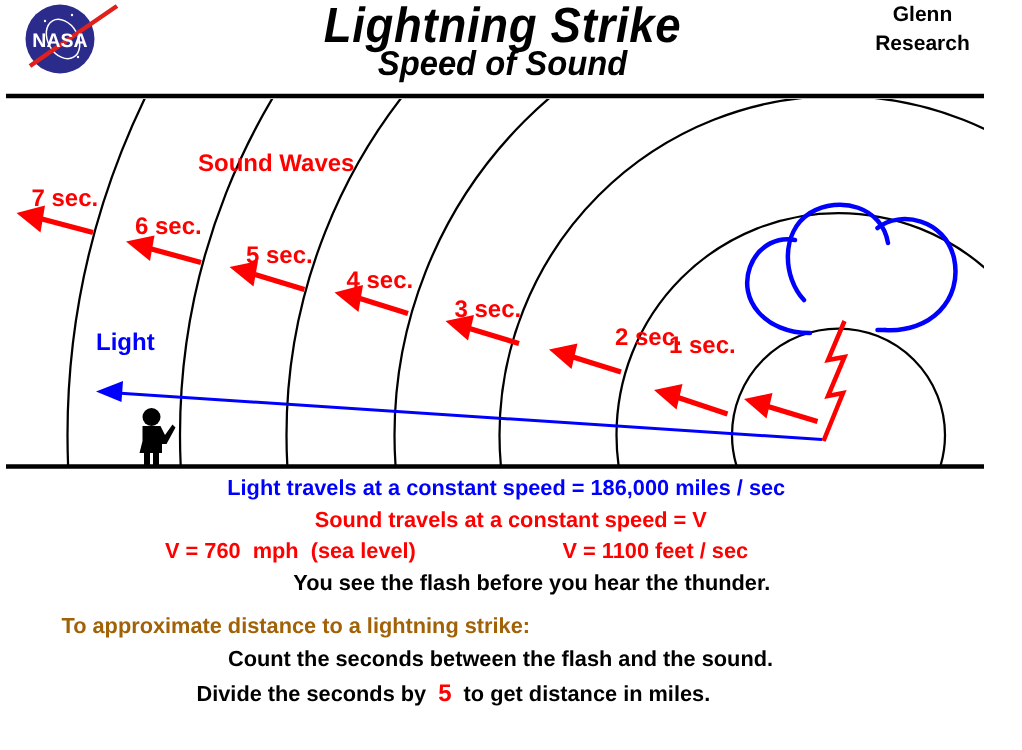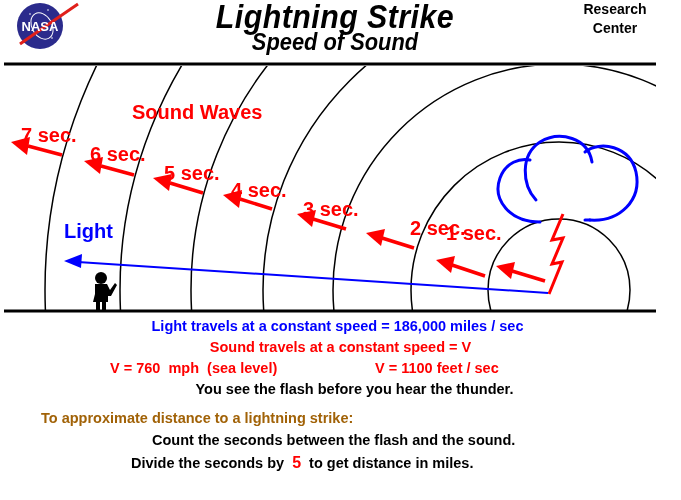--- a/index.html
+++ b/index.html
@@ -15,21 +15,21 @@
     left: 220px; top: 29px; width: 230px; text-align: center;
     font-weight: bold; font-style: italic; font-size: 23px; line-height: 26px; color: #000;
     transform: scaleX(0.95);
   }
   .center-label {
     left: 570px; top: 0px; width: 90px; text-align: center;
     font-weight: bold; font-size: 14px; line-height: 19px; color: #000;
   }
   .red { color: #ff0000; }
   .blue { color: #0000ff; text-align: right; }
-  .lbl { font-weight: bold; font-size: 20px; white-space: nowrap; }
+  .lbl { font-weight: bold; font-size: 16px; white-space: nowrap; }
   .info-line { left: 0; width: 681px; text-align: center; font-weight: bold; font-size: 14.5px; white-space: nowrap; }
   svg { position: absolute; left: 0; top: 0; }
 </style>
 </head>
 <body>
 
 <svg width="681" height="500" viewBox="0 0 681 500">
   <defs>
     <clipPath id="field">
       <rect x="10" y="66" width="646" height="244"></rect>
@@ -111,22 +111,22 @@
 
   <g fill="#000">
     <circle cx="101" cy="278" r="6"></circle>
     <path d="M95 284 L107 284 L110 290 L115 283 L117 285 L111 296 L108 296 L108 302 L106 302 L106 310 L102 310 L102 302 L100 302 L100 310 L96 310 L96 302 L93 302 L95 294 Z"></path>
   </g>
 </svg>
 
 <div class="abs title">Lightning Strike</div>
 <div class="abs subtitle">Speed of Sound</div>
 <div class="abs center-label">
+  <div>Glenn</div>
   <div>Research</div>
-  <div>Center</div>
 </div>
 
 <div class="abs lbl red" style="left:132px; top:101px;">Sound Waves</div>
 <div class="abs lbl blue" style="left:64px; top:220px;">Light</div>
 
 <div class="abs lbl red" style="left:446px; top:222px;">1 sec.</div>
 <div class="abs lbl red" style="left:370px; top:217px;margin-left:40px;">2 sec.</div>
 <div class="abs lbl red" style="left:303px; top:198px;">3 sec.</div>
 <div class="abs lbl red" style="left:231px; top:179px;">4 sec.</div>
 <div class="abs lbl red" style="left:164px; top:162px;">5 sec.</div>

